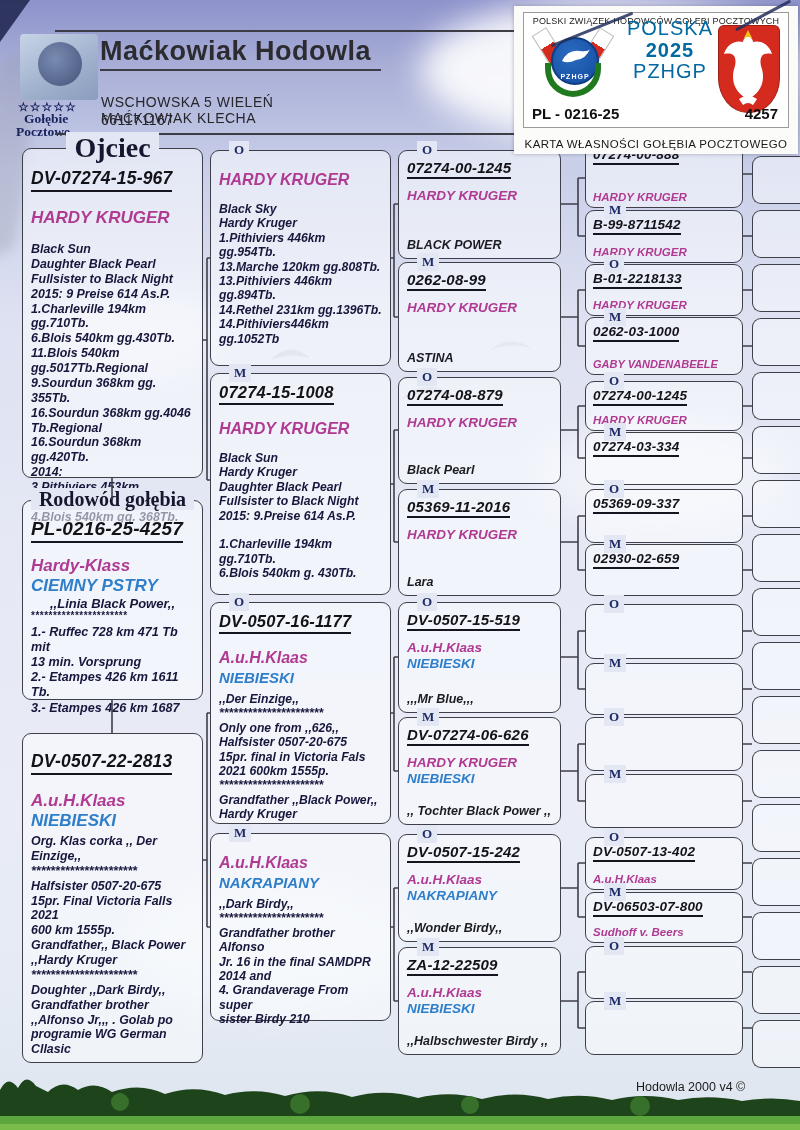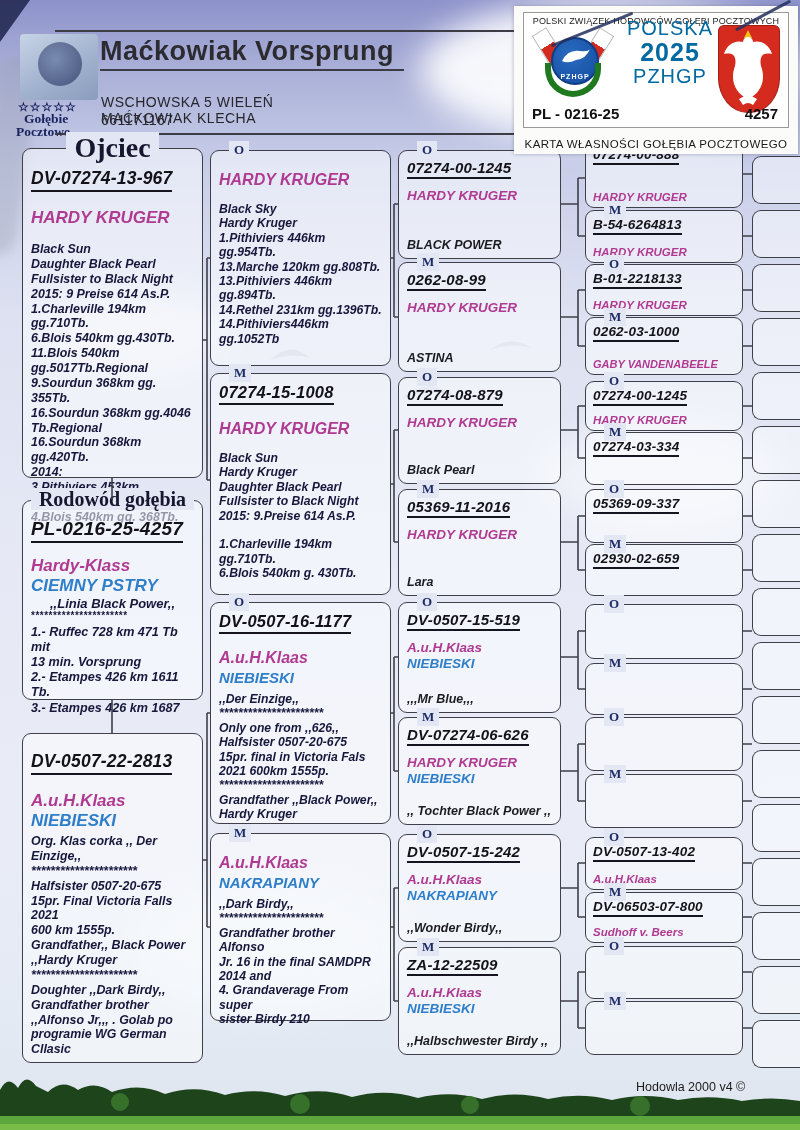--- a/index.html
+++ b/index.html
@@ -22,21 +22,21 @@
   .fancier-name{position:absolute;left:100px;top:36px;font-size:27px;font-weight:bold;color:#2b2b30;
     border-bottom:2px solid #3c3c46;padding:0 10px 2px 0;letter-spacing:.5px;}
   .fancier-sub{position:absolute;left:101px;font-size:14px;color:#26262c;letter-spacing:.5px;}
   
   .sticker{position:absolute;left:514px;top:6px;width:284px;height:148px;background:#fbfbfa;
     box-shadow:0 0 4px rgba(60,60,90,.4);z-index:50;}
   .stamp{position:absolute;left:9px;top:6px;right:9px;height:114px;border:1.5px solid #9a9a9a;background:#fff;}
   .stamp-top{position:absolute;left:4px;top:3px;right:4px;font-size:9px;color:#222;text-align:center;letter-spacing:.2px;}
   .stamp-center{position:absolute;left:96px;top:4px;width:100px;text-align:center;color:#0369a1;}
   .stamp-center .l1{font-size:20px;letter-spacing:1px;}
-  .stamp-center .l2{font-size:25px;font-weight:bold;letter-spacing:1px;line-height:1.0;}
+  .stamp-center .l2{font-size:20px;font-weight:bold;letter-spacing:1px;line-height:1.0;}
   .stamp-center .l3{font-size:20px;letter-spacing:1px;}
   .stamp-bl{position:absolute;left:8px;bottom:5px;font-size:15px;font-weight:bold;color:#111;margin-top:28px;}
   .stamp-br{position:absolute;right:10px;bottom:5px;font-size:15px;font-weight:bold;color:#111;}
   .sticker-caption{position:absolute;left:0;right:0;bottom:4px;text-align:center;font-size:11.5px;color:#1a1a1a;letter-spacing:.4px;}
   .pzhgp-logo{position:absolute;left:8px;top:16px;width:82px;height:84px;}
   .flag{position:absolute;width:15px;height:34px;background:linear-gradient(180deg,#fff 45%,#d52b1e 45%);border:1px solid #bbb;}
   .pz-circle{position:absolute;left:19px;top:8px;width:44px;height:44px;border-radius:50%;
     background:radial-gradient(circle at 40% 35%,#2a6cc0,#134a9e);border:2px solid #0e3d85;}
   .pz-circle svg{position:absolute;left:5px;top:6px;}
   .pz-circle .txt{position:absolute;left:0;right:0;bottom:3px;text-align:center;color:#fff;font-size:7px;font-weight:bold;letter-spacing:1px;}
@@ -105,21 +105,21 @@
     <path d="M240 20 Q260 4 282 18 Q261 12 240 20 Z" fill="#b0b5ca"></path>
   </svg>
 
   <div class="rule" style="left:55px;top:30px;width:743px;"></div>
   <div class="logo-photo">
       <div class="head"></div>
     </div>
   <div class="logo-stars">☆☆☆☆☆</div>
   <div class="logo-word" style="left:24px;top:111px;">Gołębie</div>
   <div class="logo-word" style="left:16px;top:124px;">Pocztowe</div>
-  <div class="fancier-name">Maćkowiak Vorsprung</div>
+  <div class="fancier-name">Maćkowiak Hodowla</div>
   <div class="fancier-sub" style="top:92px;margin-top:18px;">MAĆKOWIAK KLECHA</div>
   <div class="fancier-sub" style="top:94px;">WSCHOWSKA 5 WIELEŃ</div>
   <div class="fancier-sub" style="top:112px;">661171167</div>
   <div class="rule" style="left:55px;top:133px;width:743px;height:1.6px;"></div>
 
   <svg id="connectors" width="800" height="1130">
     <path d="M112 478 V500 M112 700 V733
       M202 340 H207 M207 258 V480 M207 258 H210 M207 480 H210
       M202 860 H207 M207 713 V927 M207 713 H210 M207 927 H210
       M391 258 H394 M394 204 V317 M394 204 H398 M394 317 H398
@@ -134,21 +134,21 @@
       M561 771 H578 M578 744 V801 M578 744 H585 M578 801 H585
       M561 888 H578 M578 863 V917 M578 863 H585 M578 917 H585
       M561 1001 H578 M578 972 V1028 M578 972 H585 M578 1028 H585
       M743 174 H752 M743 236 H752 M743 290 H752 M743 346 H752 M743 406 H752 M743 458 H752
       M743 516 H752 M743 570 H752 M743 631 H752 M743 689 H752 M743 744 H752 M743 801 H752
       M743 863 H752 M743 917 H752 M743 972 H752 M743 1028 H752" fill="none" stroke="#3f3f4a" stroke-width="1.6"></path>
   </svg>
 
   <div class="pbox g1" style="top:148px;height:330px;">
     <div class="boxtitle" style="top:-17px;font-size:28px;"><span>Ojciec</span></div>
-    <div style="margin-top:12px;"><span class="ring">DV-07274-13-967</span></div>
+    <div style="margin-top:12px;"><span class="ring">DV-07274-15-967</span></div>
     <div class="breeder">HARDY KRUGER</div>
     <div class="bodytxt">Black Sun
 Daughter Black Pearl
 Fullsister to Black Night
 2015: 9 Preise 614 As.P.
 1.Charleville 194km
 gg.710Tb.
 6.Blois 540km gg.430Tb.
 11.Blois 540km
 gg.5017Tb.Regional
@@ -308,21 +308,21 @@
     <div class="note">,,Halbschwester Birdy ,,</div>
   </div>
 
   <div class="pbox g4" style="top:140px;height:68px;">
     <span class="marker">O</span>
     <div><span class="ring">07274-00-888</span></div>
     <div class="breeder">HARDY KRUGER</div>
   </div>
   <div class="pbox g4" style="top:210px;height:53px;">
     <span class="marker">M</span>
-    <div><span class="ring">B-54-6264813</span></div>
+    <div><span class="ring">B-99-8711542</span></div>
     <div class="breeder">HARDY KRUGER</div>
   </div>
   <div class="pbox g4" style="top:264px;height:52px;">
     <span class="marker">O</span>
     <div><span class="ring">B-01-2218133</span></div>
     <div class="breeder">HARDY KRUGER</div>
   </div>
   <div class="pbox g4" style="top:317px;height:58px;">
     <span class="marker">M</span>
     <div><span class="ring">0262-03-1000</span></div>

